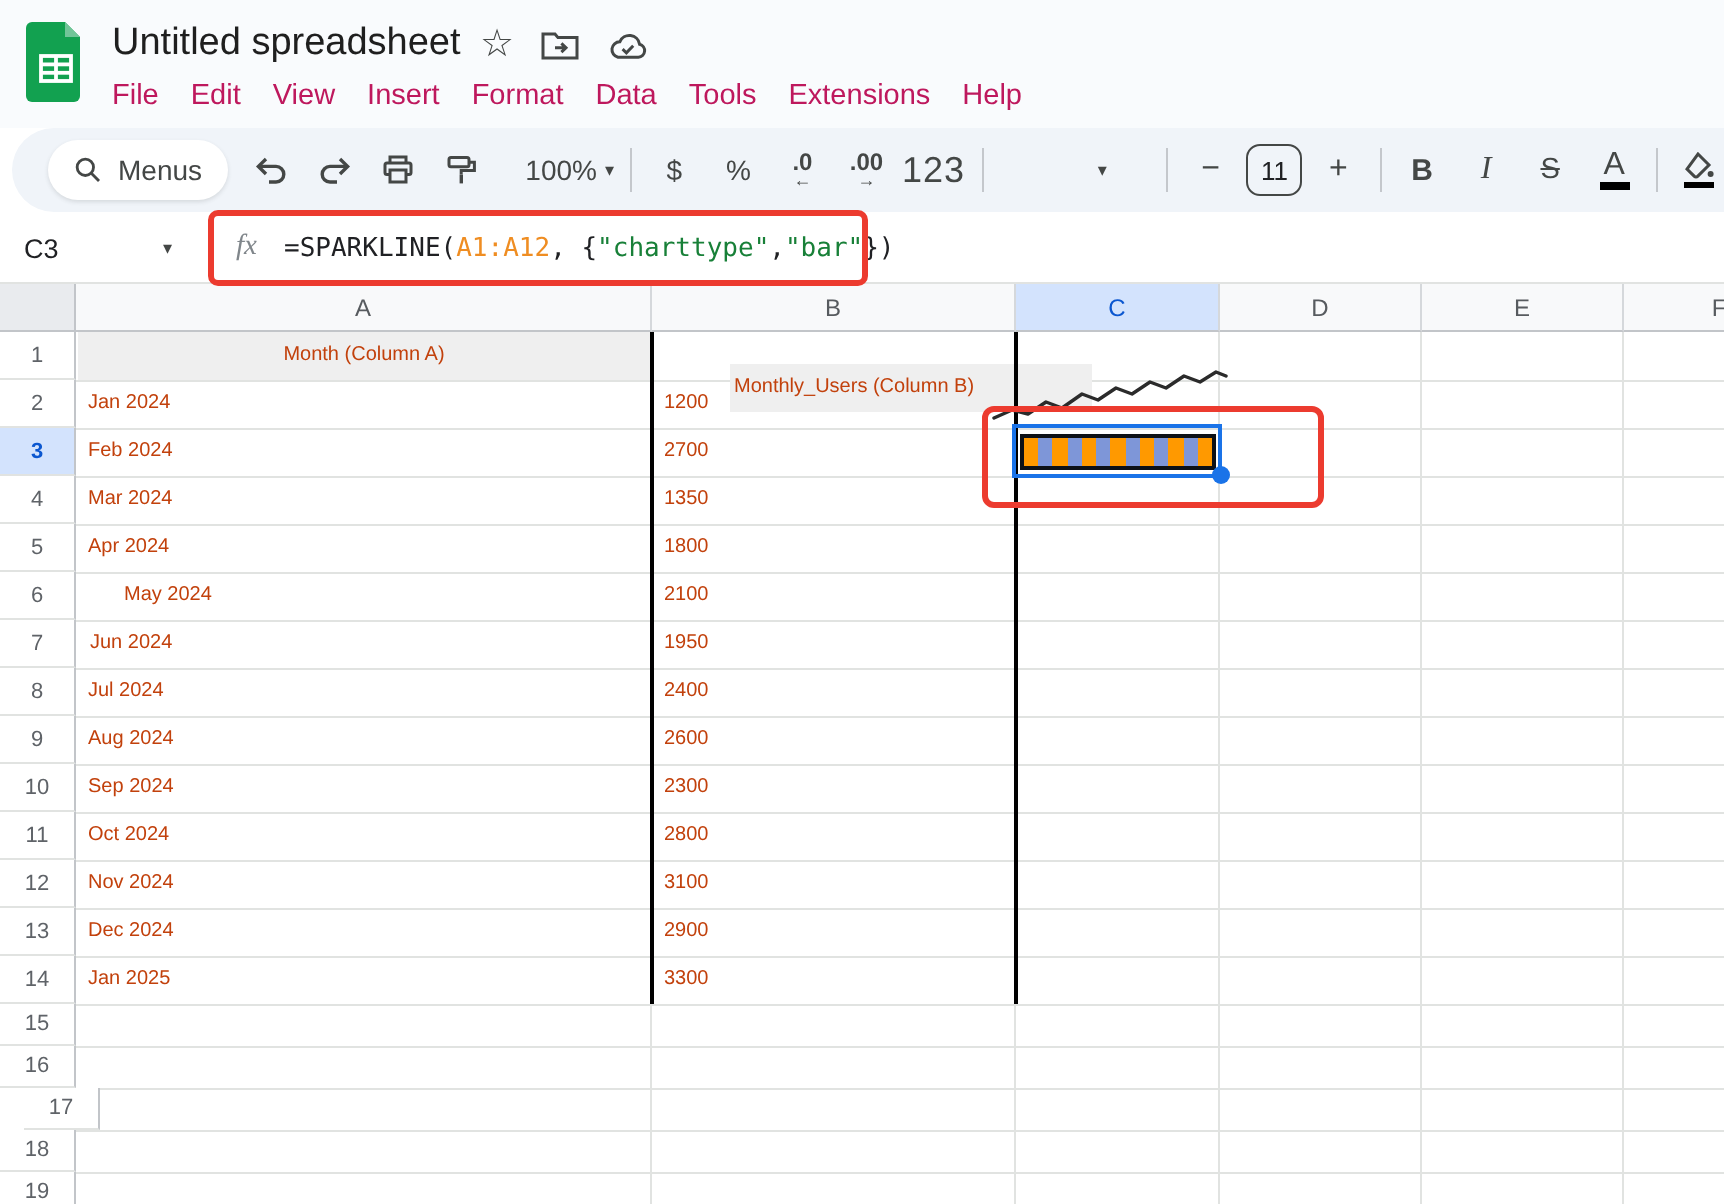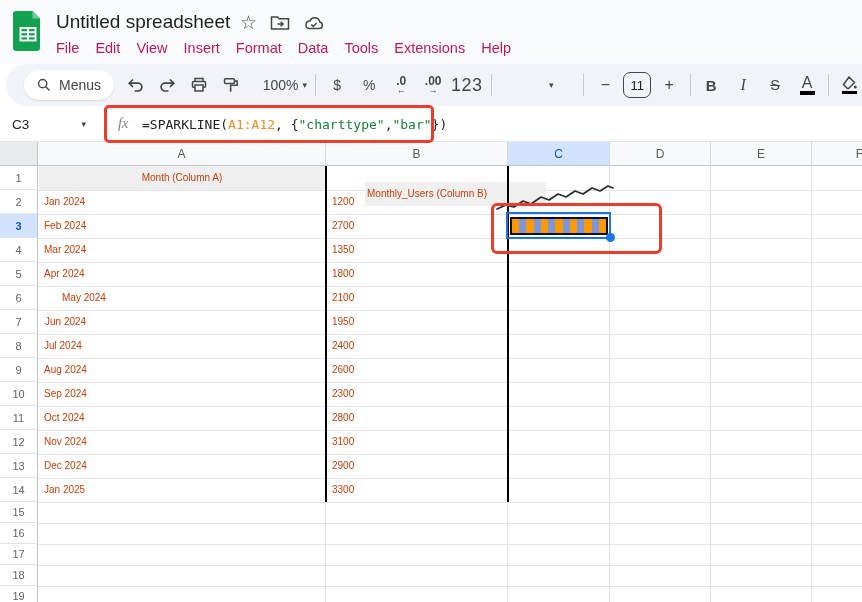--- a/index.html
+++ b/index.html
@@ -251,21 +251,21 @@
       <div class="row-h" style="top: 168px; height: 24px;">7</div>
       <div class="row-h" style="top: 192px; height: 24px;">8</div>
       <div class="row-h" style="top: 216px; height: 24px;">9</div>
       <div class="row-h" style="top: 240px; height: 24px;">10</div>
       <div class="row-h" style="top: 264px; height: 24px;">11</div>
       <div class="row-h" style="top: 288px; height: 24px;">12</div>
       <div class="row-h" style="top: 312px; height: 24px;">13</div>
       <div class="row-h" style="top: 336px; height: 24px;">14</div>
       <div class="row-h" style="top: 360px; height: 21px;">15</div>
       <div class="row-h" style="top: 381px; height: 21px;">16</div>
-      <div class="row-h" style="top: 402px; height: 21px;">17</div>
+      <div class="row-h" style="top: 402px; height: 21px; margin-left: 12px;">17</div>
       <div class="row-h" style="top: 423px; height: 21px;">18</div>
       <div class="row-h" style="top: 444px; height: 21px;">19</div>
       <div class="hline" style="top: 48px;"></div>
       <div class="hline" style="top: 72px;"></div>
       <div class="hline" style="top: 96px;"></div>
       <div class="hline" style="top: 120px;"></div>
       <div class="hline" style="top: 144px;"></div>
       <div class="hline" style="top: 168px;"></div>
       <div class="hline" style="top: 192px;"></div>
       <div class="hline" style="top: 216px;"></div>

